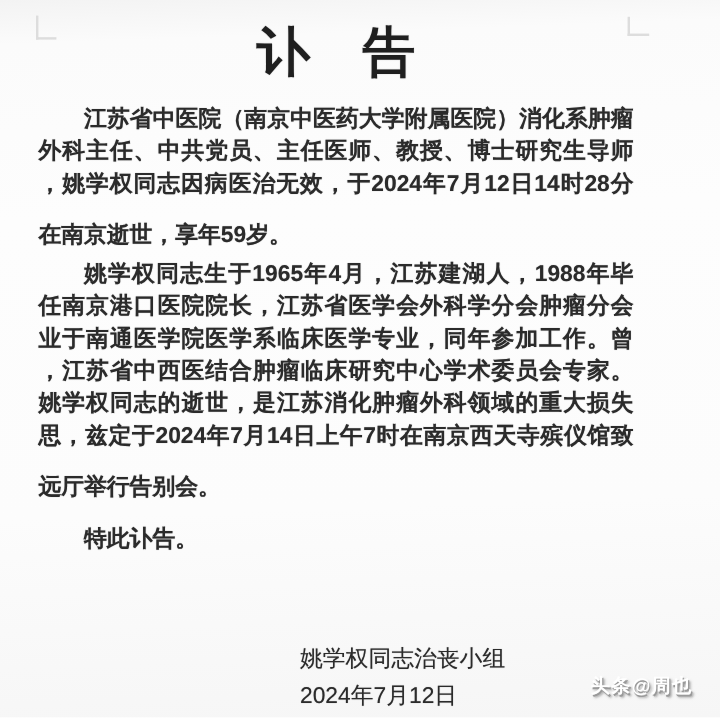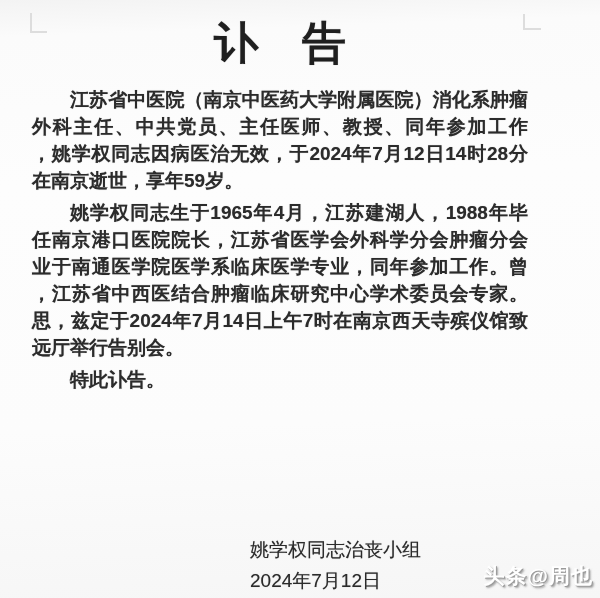--- a/index.html
+++ b/index.html
@@ -48,69 +48,70 @@
     font-weight: 700;
     color: #2b2b2b;
     text-shadow: 0 0 0.8px rgba(43,43,43,0.45);
   }
   .para + .para { margin-top: 5px; }
   .line {
     text-align: justify;
     text-align-last: justify;
     white-space: nowrap;
   }
-  .line.last { text-align-last: left; }
+  .line.last { text-align-last: left; margin-top: 16px; }
   .line.indent { text-indent: 2em; }
 
   .closing {
     position: absolute;
     left: 250px;
     top: 534px;
     width: 260px;
     text-align: left;
     font-size: 19px;
     line-height: 31px;
     font-weight: 500;
     color: #2b2b2b;
     text-shadow: 0 0 0.8px rgba(43,43,43,0.45);
   }
 
   .watermark {
     position: absolute;
-    right: 7px;
+    right: 23px;
     top: 562px;
-    font-size: 21px;
+    font-size: 16px;
     font-weight: 700;
     letter-spacing: 1px;
     color: #ffffff;
     text-shadow: 1px 1px 0 #9a9a9a, 2px 2px 2px rgba(90,90,90,0.55);
   }
 </style>
 </head>
 <body>
 
 <div class="page">
 
   <div class="corner left"></div>
   <div class="corner right"></div>
 
   <h1 class="title">讣　告</h1>
 
   <div class="body-text">
       <div class="para">
         <div class="line indent">江苏省中医院（南京中医药大学附属医院）消化系肿瘤</div>
-        <div class="line">外科主任、中共党员、主任医师、教授、同年参加工作</div>
+        <div class="line">外科主任、中共党员、主任医师、教授、博士研究生导师</div>
         <div class="line">，姚学权同志因病医治无效，于2024年7月12日14时28分</div>
         <div class="line last">在南京逝世，享年59岁。</div>
       </div>
       <div class="para">
         <div class="line indent">姚学权同志生于1965年4月，江苏建湖人，1988年毕</div>
         <div class="line">任南京港口医院院长，江苏省医学会外科学分会肿瘤分会</div>
         <div class="line">业于南通医学院医学系临床医学专业，同年参加工作。曾</div>
         <div class="line">，江苏省中西医结合肿瘤临床研究中心学术委员会专家。</div>
+        <div class="line">姚学权同志的逝世，是江苏消化肿瘤外科领域的重大损失</div>
         <div class="line">思，兹定于2024年7月14日上午7时在南京西天寺殡仪馆致</div>
         <div class="line last">远厅举行告别会。</div>
       </div>
       <div class="para">
         <div class="line indent last">特此讣告。</div>
       </div>
     </div>
 
   <div class="closing">
     <div>姚学权同志治丧小组</div>

